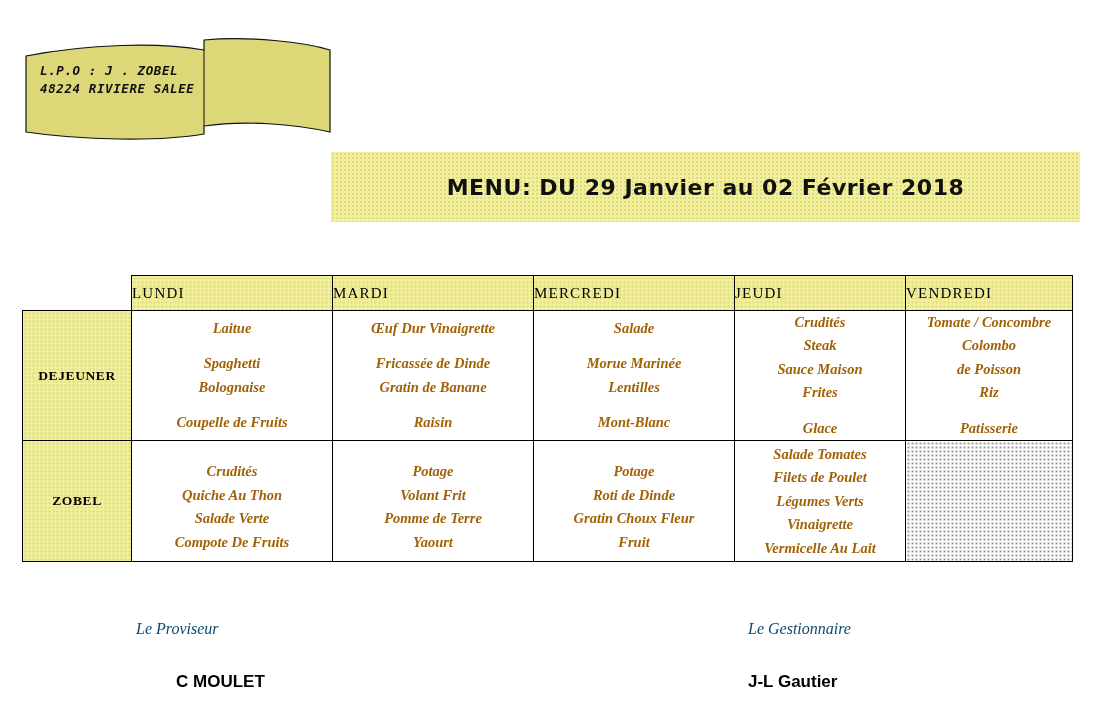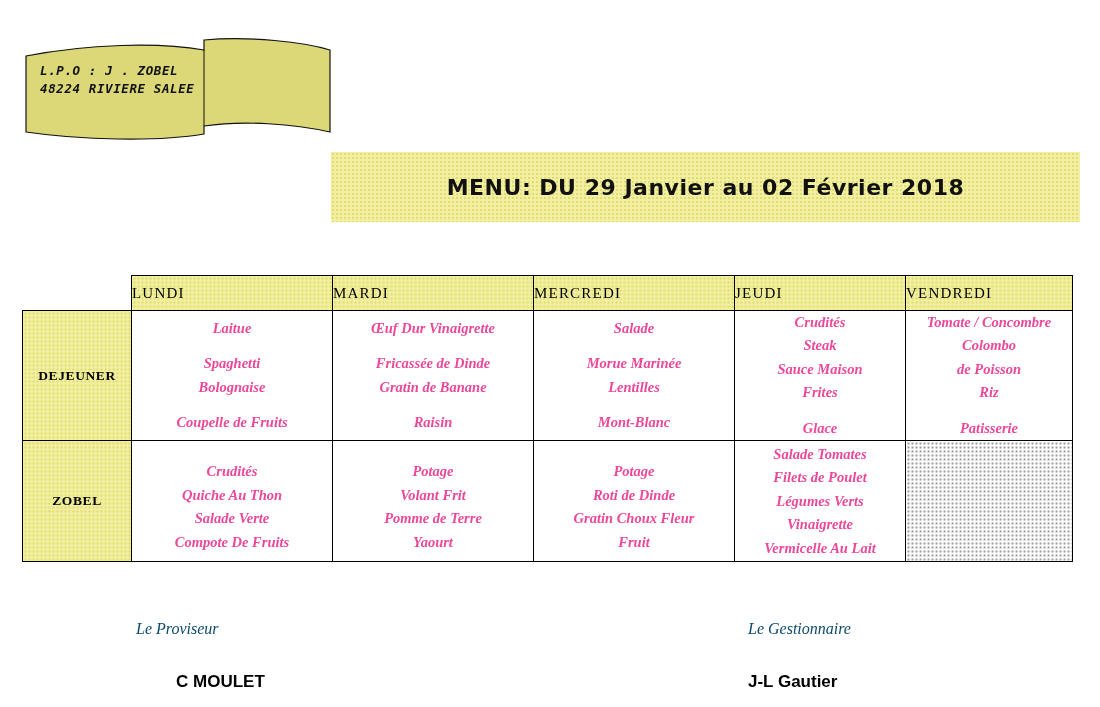--- a/index.html
+++ b/index.html
@@ -111,21 +111,21 @@
     background-size: 4px 4px;
     margin-left: 16px;
   }
   .cell {
     text-align: center;
     padding: 6px 4px 8px 4px;
     font-family: "Liberation Serif", serif;
     font-size: 14.5px;
     font-style: italic;
     font-weight: bold;
-    color: #ec4899;
+    color: #a16207;
     line-height: 1.62;
   }
   .cell.lunch { height: 126px; }
   .cell.dinner { height: 120px; }
   .cell .line { display: block; }
   .cell .spacer { display: block; height: 12px; }
   .empty-hatch {
     background-color: #ffffff;
     background-image: radial-gradient(#9a9a9a 1px, transparent 1.1px);
     background-size: 4px 4px;

